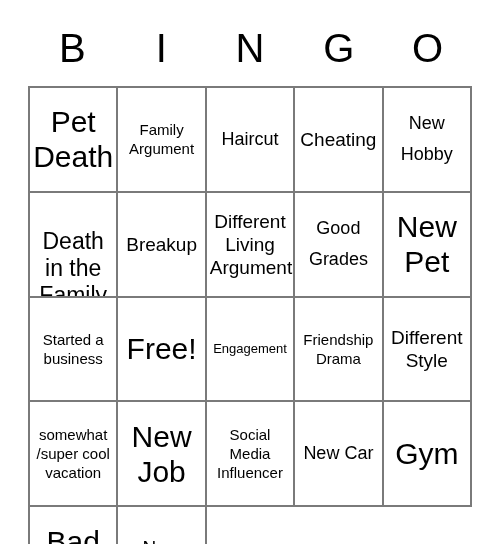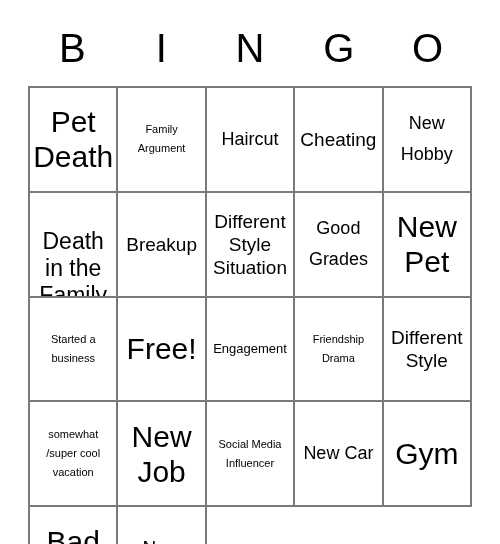--- a/index.html
+++ b/index.html
@@ -76,21 +76,21 @@
     display: block;
     width: 100%;
     color: #000000;
   }
 
   
   .t-xxl span { font-size: 30px; line-height: 35px; }
   .t-xl  span { font-size: 18px; line-height: 31px; }
   .t-lg  span { font-size: 23px; line-height: 27px; margin-top: 48px; }
   .t-md  span { font-size: 19px; line-height: 23px; }
-  .t-sm  span { font-size: 11px; line-height: 19px; }
+  .t-sm  span { font-size: 15px; line-height: 19px; }
   .t-xs  span { font-size: 13px; line-height: 16px; }
 </style>
 </head>
 <body>
 
 <div id="card">
 
   <div id="header">
     <div class="header-cell">B</div>
     <div class="header-cell">I</div>
@@ -117,21 +117,21 @@
     <div class="cell t-xl">
         <span>New Hobby</span>
       </div>
     <div class="cell t-lg">
         <span>Death in the Family</span>
       </div>
     <div class="cell t-md">
         <span>Breakup</span>
       </div>
     <div class="cell t-md">
-        <span>Different Style Situation</span>
+        <span>Different Living Argument</span>
       </div>
     <div class="cell t-xl">
         <span>Good Grades</span>
       </div>
 
     <div class="cell t-xxl">
         <span>New Pet</span>
       </div>
     <div class="cell t-sm">
         <span>Started a business</span>

